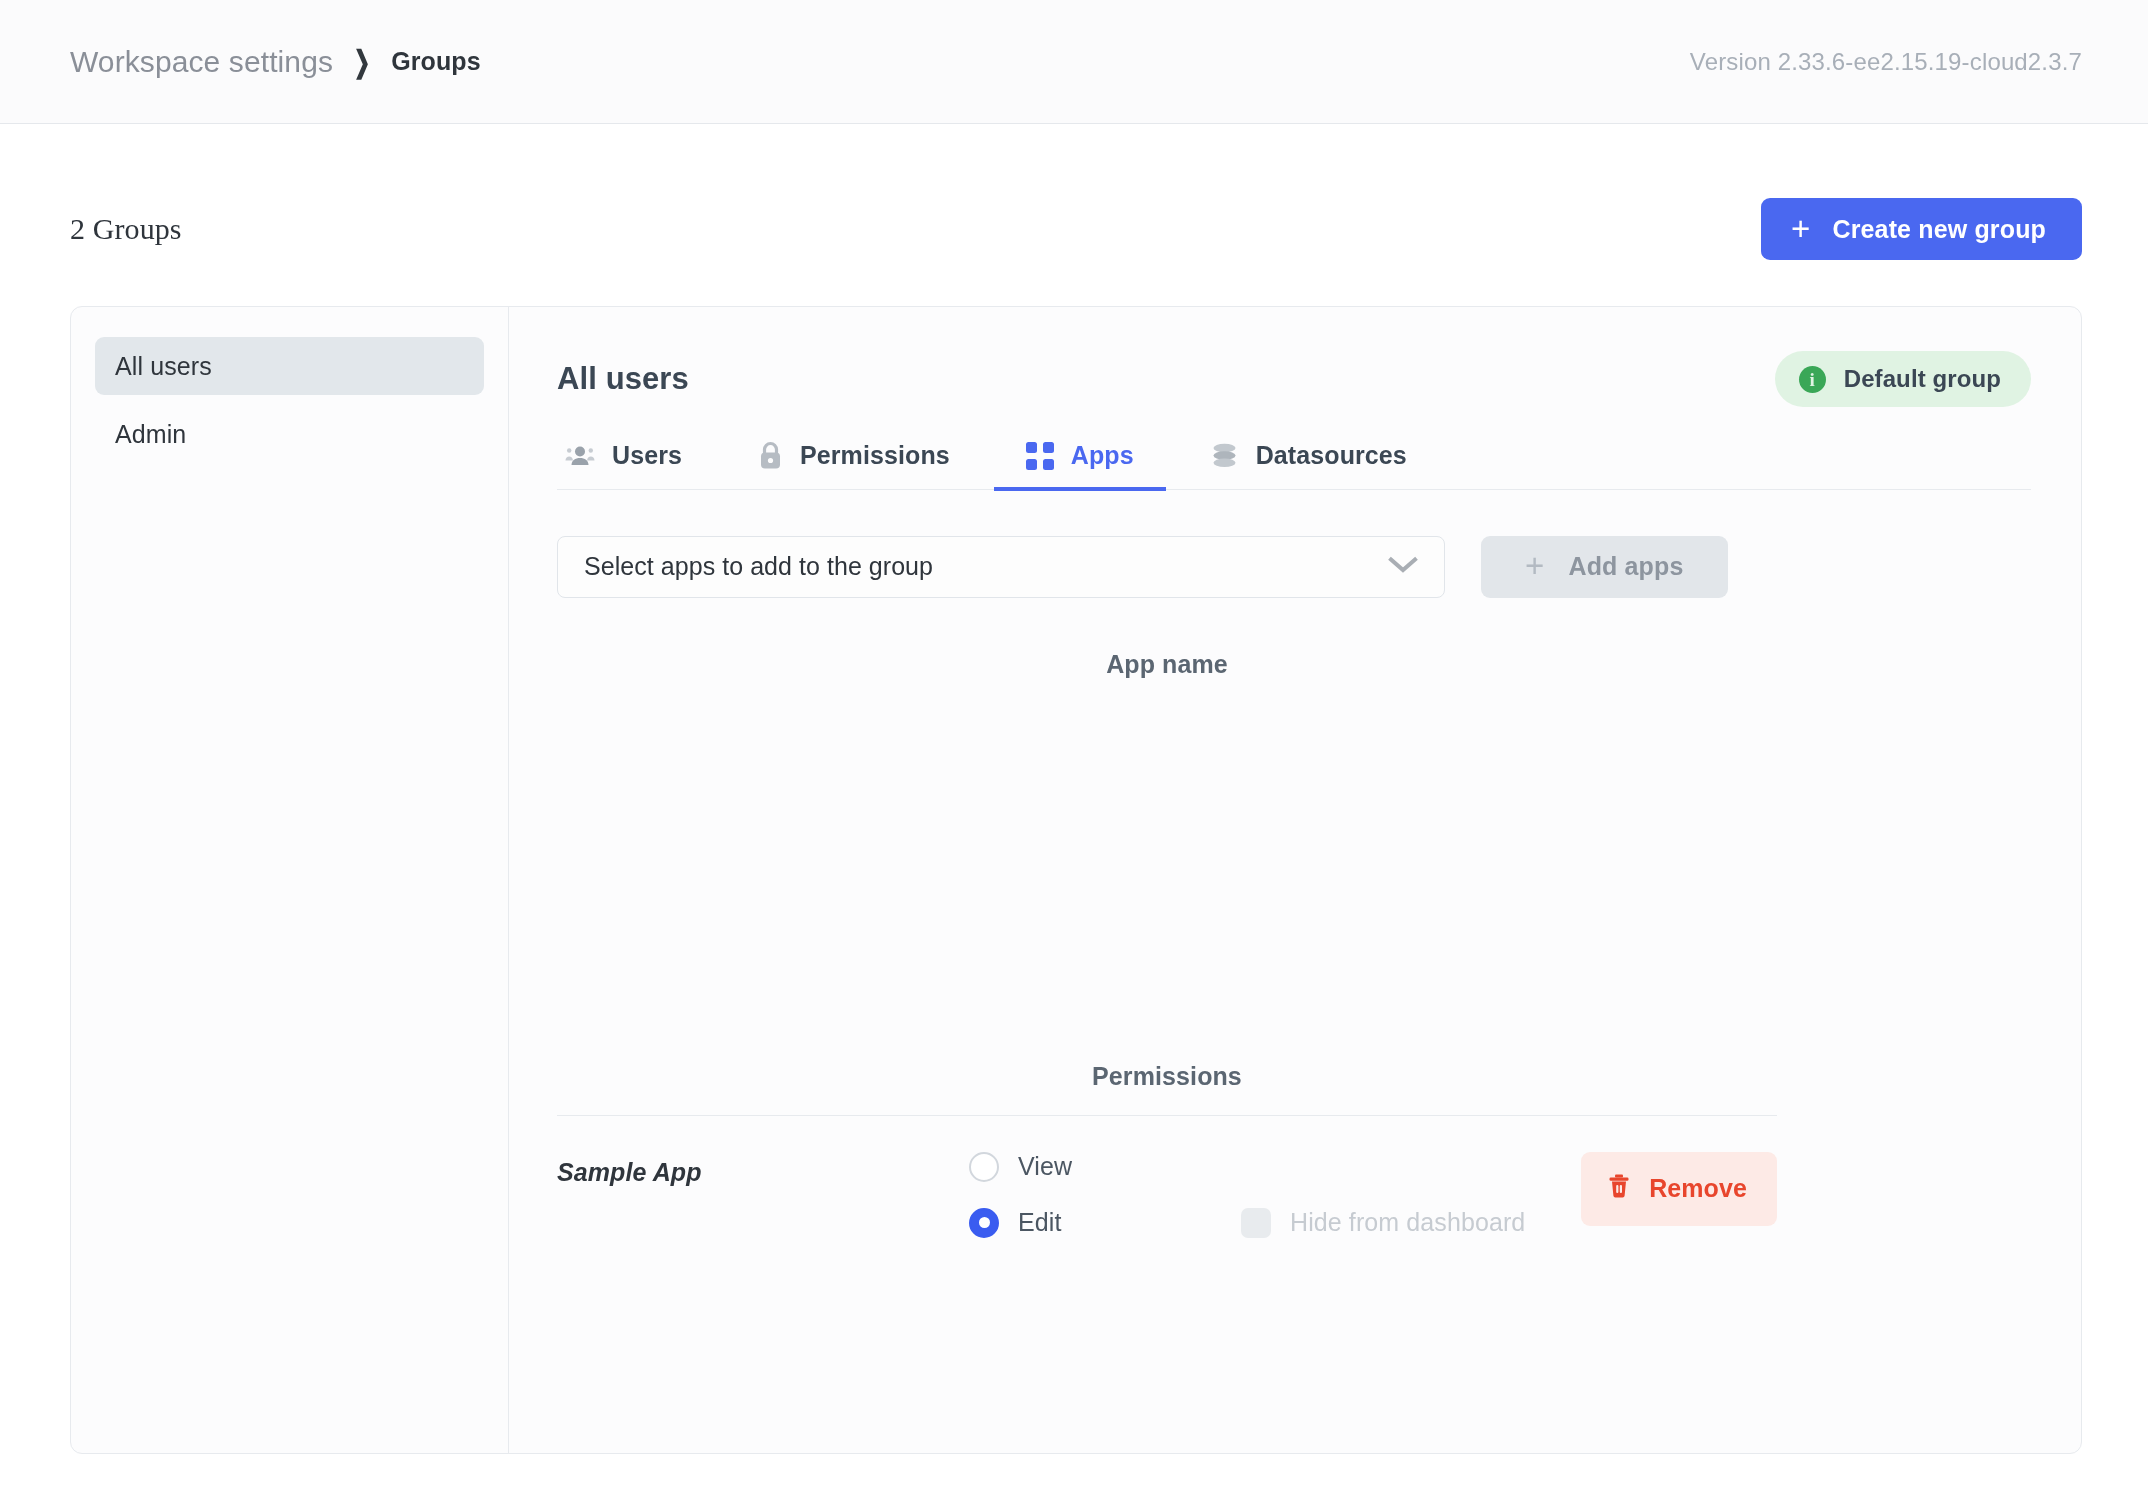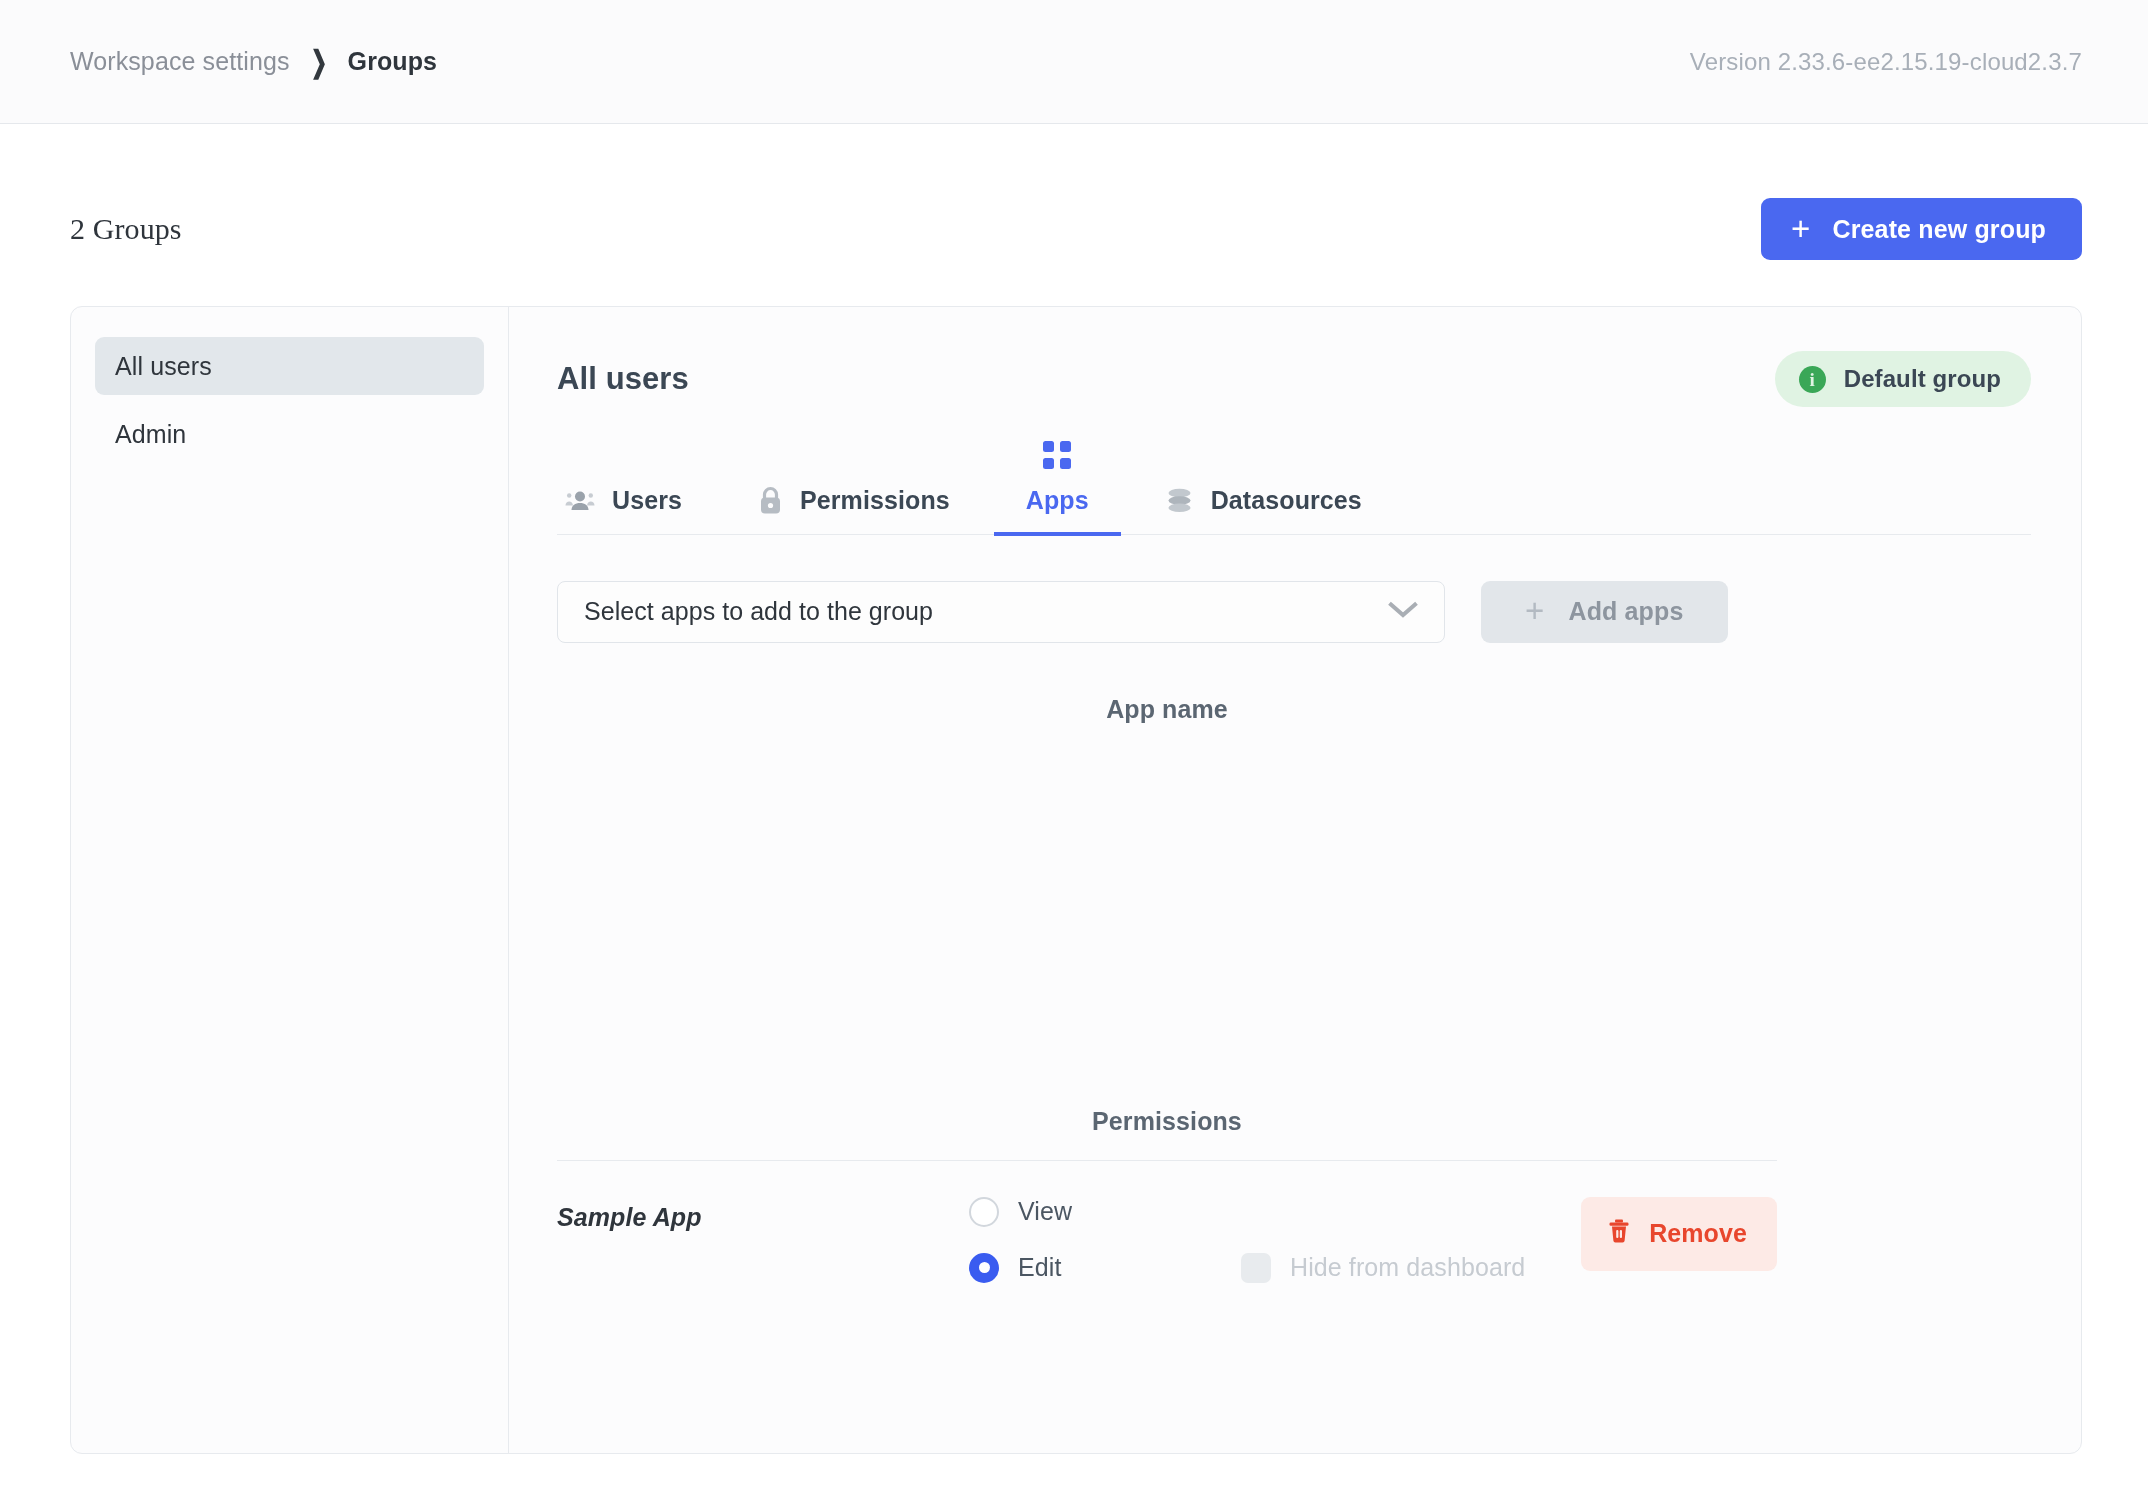--- a/index.html
+++ b/index.html
@@ -21,21 +21,21 @@
     align-items: center;
     justify-content: space-between;
     padding: 0 66px 0 70px;
   }
   .breadcrumb {
     display: flex;
     align-items: center;
     gap: 19px;
   }
   .crumb-parent {
-    font-size: 25px;
+    font-size: 30px;
     color: #8a8f98;
     letter-spacing: 0.1px;
   }
   .crumb-sep {
     font-size: 24px;
     color: #32383e;
     font-weight: 700;
     line-height: 1;
     transform: scaleY(1.25) scaleX(0.82);
   }
@@ -188,21 +188,20 @@
     color: #3b4754;
     cursor: pointer;
     border-bottom: 4px solid transparent;
     margin-bottom: -2.5px;
     letter-spacing: 0.1px;
   }
   .tab:first-child { padding-left: 8px; }
   .tab.active {
     color: #4a68f0;
     border-bottom-color: #4a68f0;
-    flex-direction: column;
   }
   .tab svg { display: block; }
 
   .apps-grid-icon { display: grid; grid-template-columns: 11px 11px; grid-gap: 6px; }
   .apps-grid-icon i { display: block; width: 11px; height: 11px; background: #4a68f0; border-radius: 2.5px; }
 
   
   .select-row {
     margin-top: 46px;
     display: flex;

